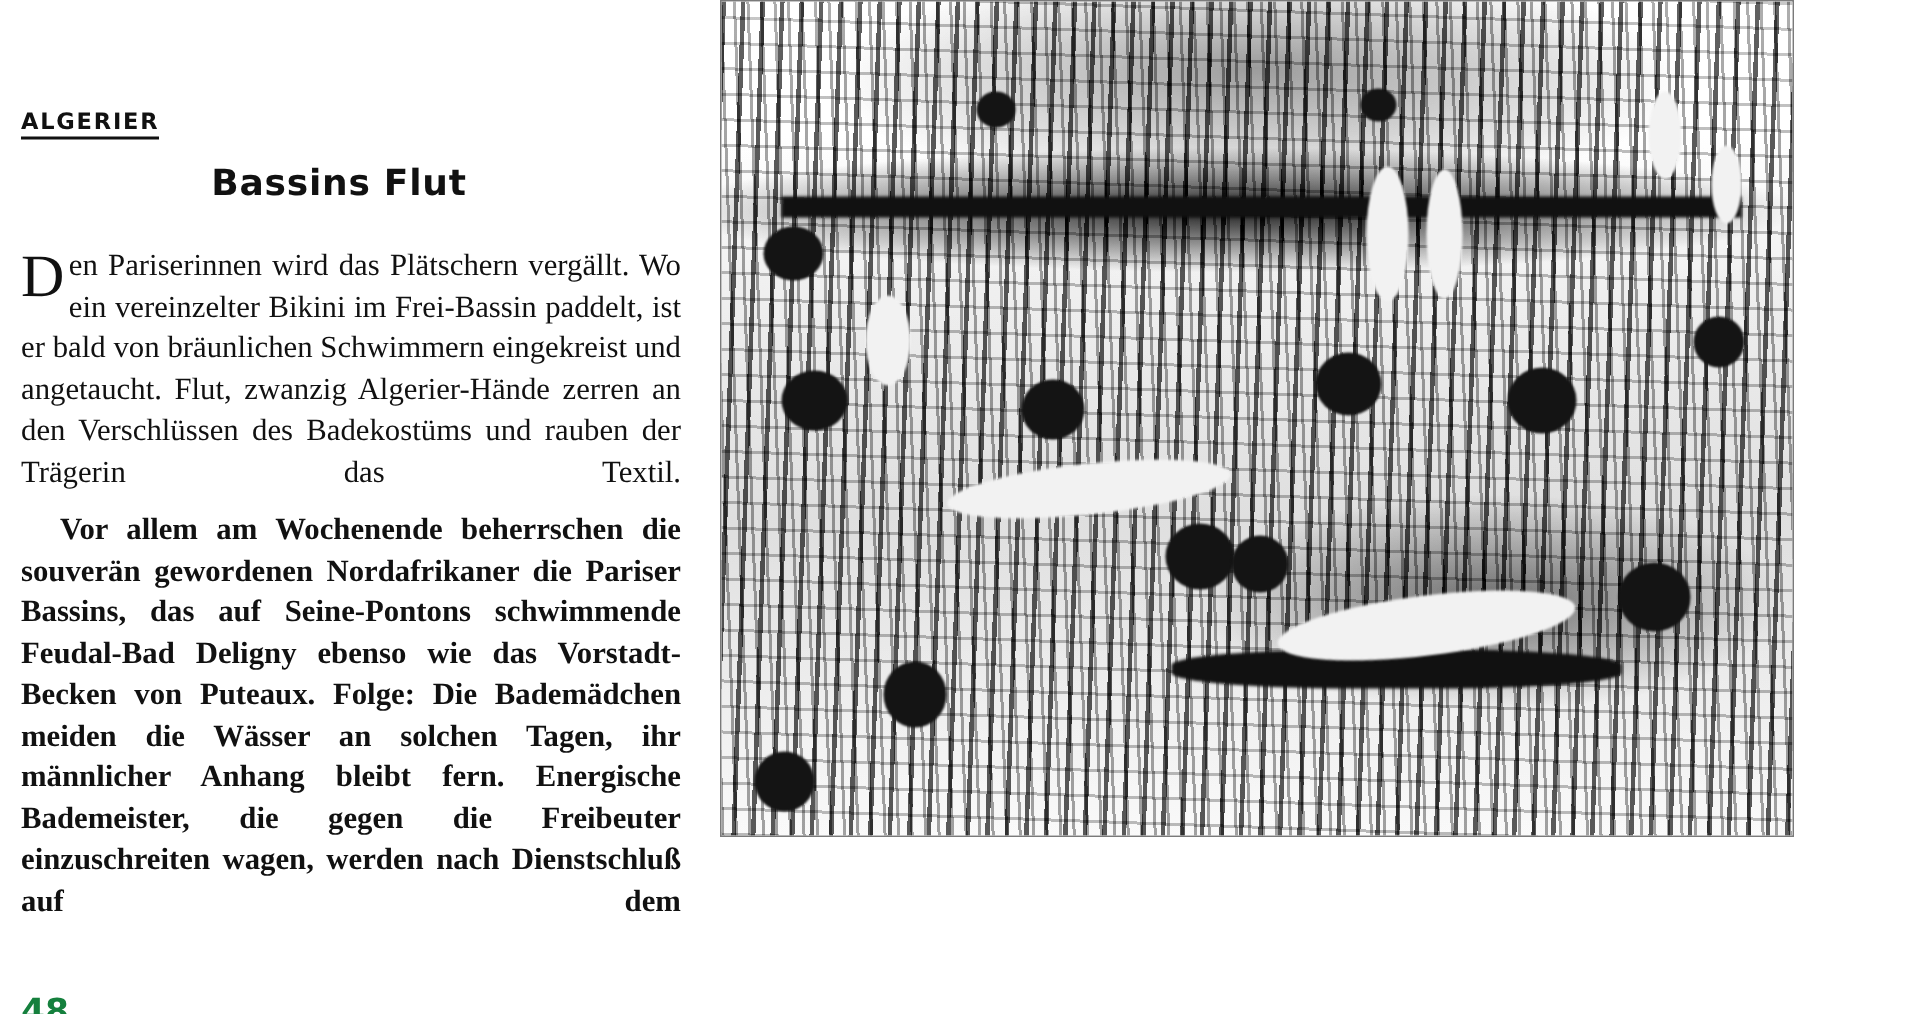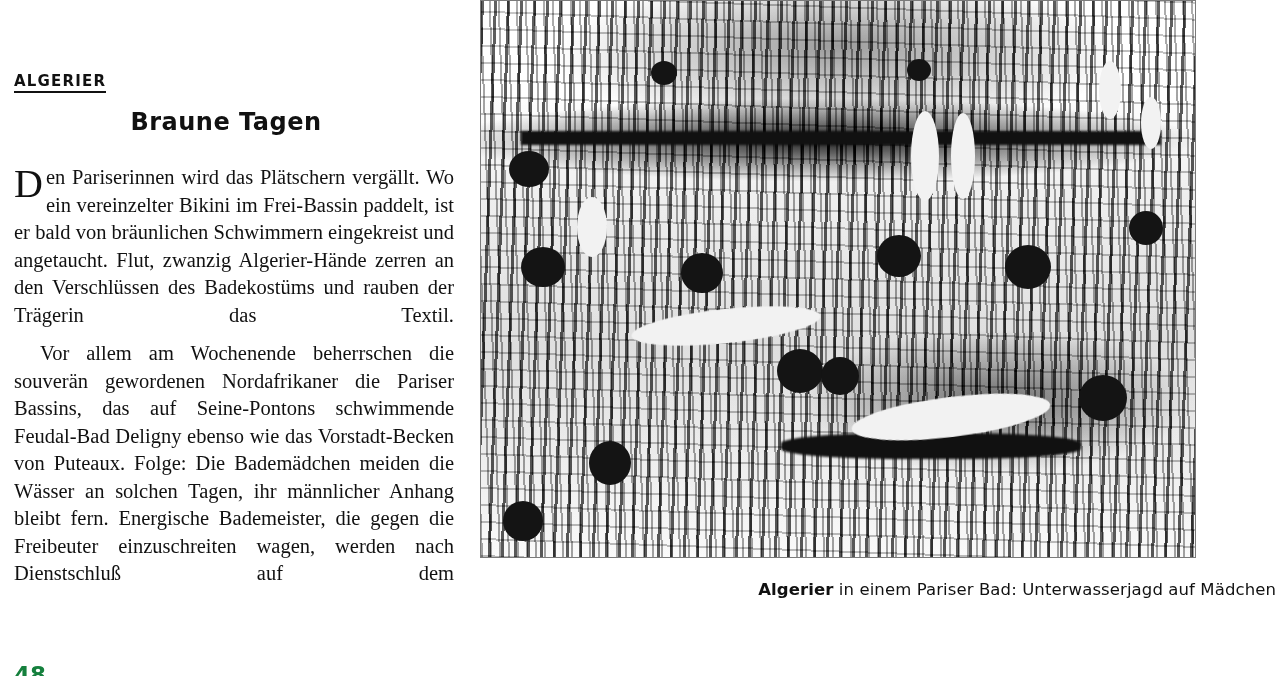--- a/index.html
+++ b/index.html
@@ -76,20 +76,21 @@
   .para {
     margin: 0 0 11px 0;
     text-align: justify;
     text-align-last: justify;
   }
   .para.first {
     text-indent: 0;
   }
   .para.indent {
     text-indent: 26px;
+    font-weight: bold;
   }
   .dropcap {
     float: left;
     font-family: "Liberation Serif", serif;
     font-size: 40px;
     line-height: 33px;
     font-weight: 400;
     padding: 2px 3px 0 0;
     margin-top: 1px;
   }
@@ -173,21 +174,21 @@
 </head>
 <body>
 
 <div class="page">
 
   <div class="left-col">
 
 
     <div class="category">ALGERIER</div>
 
-    <div class="headline">Braune Tagen</div>
+    <div class="headline">Bassins Flut</div>
 
     <div class="body-text">
       <p class="para first"><span class="dropcap">D</span><span>en Pariserinnen wird das Plätschern vergällt. Wo ein vereinzelter Bikini im Frei-Bassin paddelt, ist er bald von bräunlichen Schwimmern eingekreist und angetaucht. Flut, zwanzig Algerier-Hände zerren an den Verschlüssen des Badekostüms und rauben der Trägerin das Textil.</span></p>
       <p class="para indent"><span>Vor allem am Wochenende beherrschen die souverän gewordenen Nordafrikaner die Pariser Bassins, das auf Seine-Pontons schwimmende Feudal-Bad Deligny ebenso wie das Vorstadt-Becken von Puteaux. Folge: Die Bademädchen meiden die Wässer an solchen Tagen, ihr männlicher Anhang bleibt fern. Energische Bademeister, die gegen die Freibeuter einzuschreiten wagen, werden nach Dienstschluß auf dem</span></p>
     </div>
 
     <div class="page-number">48</div>
   </div>
 
   <div class="right-col">
@@ -214,18 +215,15 @@
 
       <div class="lightform" style="left:150px; top:308px; width:190px; height:34px; transform:rotate(-6deg);"></div>
       <div class="lightform" style="left:370px; top:396px; width:200px; height:40px; transform:rotate(-7deg);"></div>
       <div class="lightform" style="left:430px; top:110px; width:28px; height:90px;"></div>
       <div class="lightform" style="left:470px; top:112px; width:24px; height:86px;"></div>
       <div class="lightform" style="left:618px; top:60px;  width:22px; height:58px;"></div>
       <div class="lightform" style="left:660px; top:96px;  width:20px; height:52px;"></div>
       <div class="lightform" style="left:96px;  top:196px; width:30px; height:60px;"></div>
     </div>
 
-    <div class="caption">
-      <b>Algerier</b><span> in einem Pariser Bad: Unterwasserjagd auf Mädchen</span>
-    </div>
   </div>
 
 </div>
 
 </body></html>

